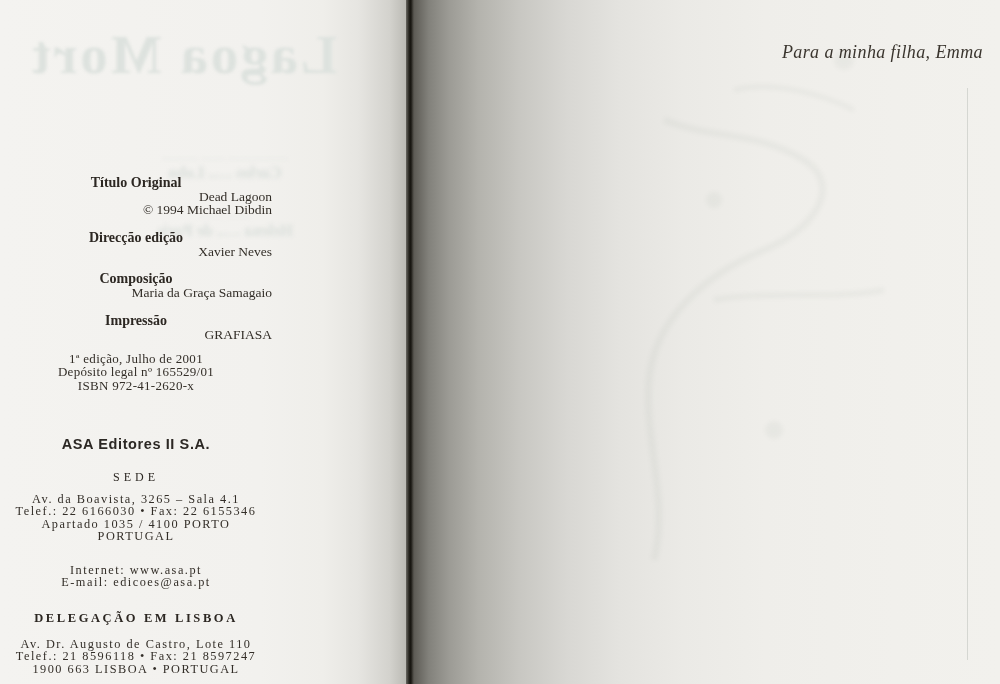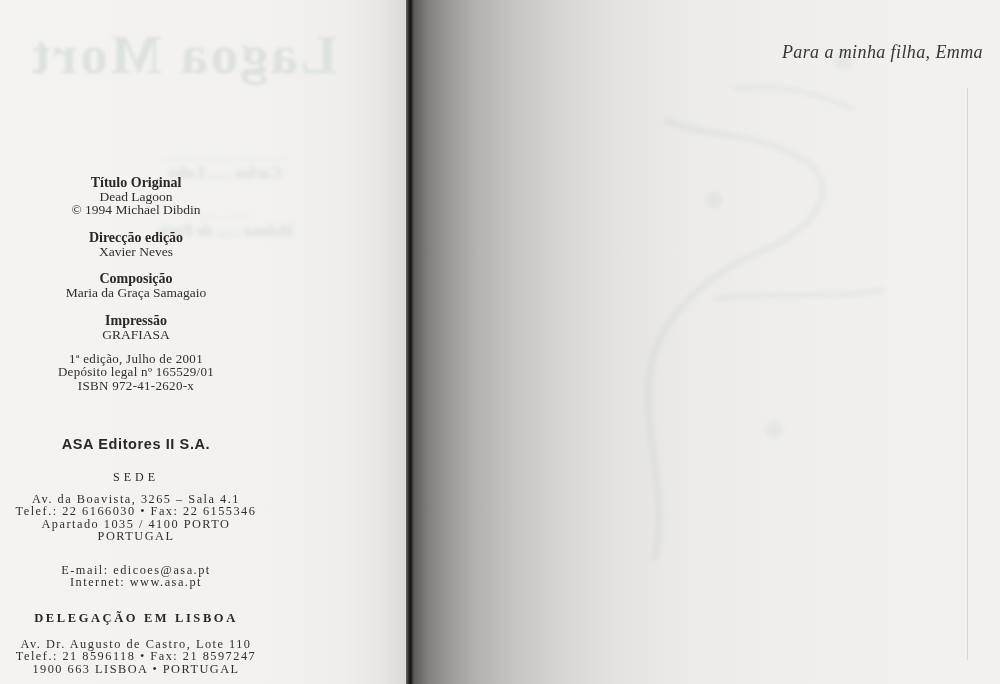--- a/index.html
+++ b/index.html
@@ -7,21 +7,20 @@
     position:relative;width:1000px;height:684px;overflow:hidden;
     font-family:"Liberation Serif", serif;
     background:#efeeea;
   }
   
   .page-left{
     position:absolute;left:0;top:0;width:448px;height:684px;overflow:hidden;
     background:linear-gradient(to right,
       #f4f3f0 0%, #f2f1ee 58%, #efeeea 72%, #e6e5e1 80%,
       #d3d2cd 87%, #b2b1ab 92%, #908f89 96%, #706f69 99%, #575550 100%);
-    padding-left:32px;
   }
   
   .gutter{
     position:absolute;left:406px;top:0;width:8px;height:684px;
     background:linear-gradient(to right,
       #6a6862 0%, #34322c 30%, #15130e 52%, #211f1a 66%, #4a4842 88%, #5b5953 100%);
   }
   
   .page-right{
     position:absolute;left:414px;top:0;width:586px;height:684px;overflow:hidden;
@@ -48,21 +47,21 @@
     position:absolute;left:553px;top:88px;width:1px;height:572px;
     background:rgba(140,146,140,.28);
   }
   
   .colophon{
     position:absolute;left:0;top:0;width:272px;text-align:center;
     color:#332e28;
   }
   .grp{position:absolute;left:0;width:272px;text-align:center;}
   .h{font-weight:bold;font-size:14px;line-height:13.6px;color:#2c2722;}
-  .l{font-size:13.5px;line-height:13.6px;}
+  .l{font-size:13.5px;line-height:13.6px;text-align:right;}
   .ed{font-size:13px;line-height:13.4px;letter-spacing:.3px;}
   .publisher{
     font-family:"Liberation Sans",sans-serif;font-weight:bold;
     font-size:14.5px;letter-spacing:.6px;color:#2c2824;
   }
   .caps-head{font-weight:normal;font-size:12px;letter-spacing:4px;color:#2c2722;}
   .addr{font-size:12.3px;line-height:12.3px;letter-spacing:1.5px;}
   .caps-head2{font-weight:bold;font-size:12.5px;letter-spacing:2.6px;color:#2c2722;}
   
   .dedication{
@@ -125,22 +124,22 @@
       </div>
 
       <div class="grp" style="top:493px">
         <div class="addr">Av. da Boavista, 3265 – Sala 4.1</div>
         <div class="addr">Telef.: 22 6166030 • Fax: 22 6155346</div>
         <div class="addr">Apartado 1035 / 4100 PORTO</div>
         <div class="addr">PORTUGAL</div>
       </div>
 
       <div class="grp" style="top:564px">
+        <div class="addr">Internet: www.asa.pt</div>
         <div class="addr">E-mail: edicoes@asa.pt</div>
-        <div class="addr">Internet: www.asa.pt</div>
       </div>
 
       <div class="grp" style="top:611px">
         <div class="caps-head2">DELEGAÇÃO EM LISBOA</div>
       </div>
 
       <div class="grp" style="top:638px">
         <div class="addr">Av. Dr. Augusto de Castro, Lote 110</div>
         <div class="addr">Telef.: 21 8596118 • Fax: 21 8597247</div>
         <div class="addr">1900 663 LISBOA • PORTUGAL</div>

